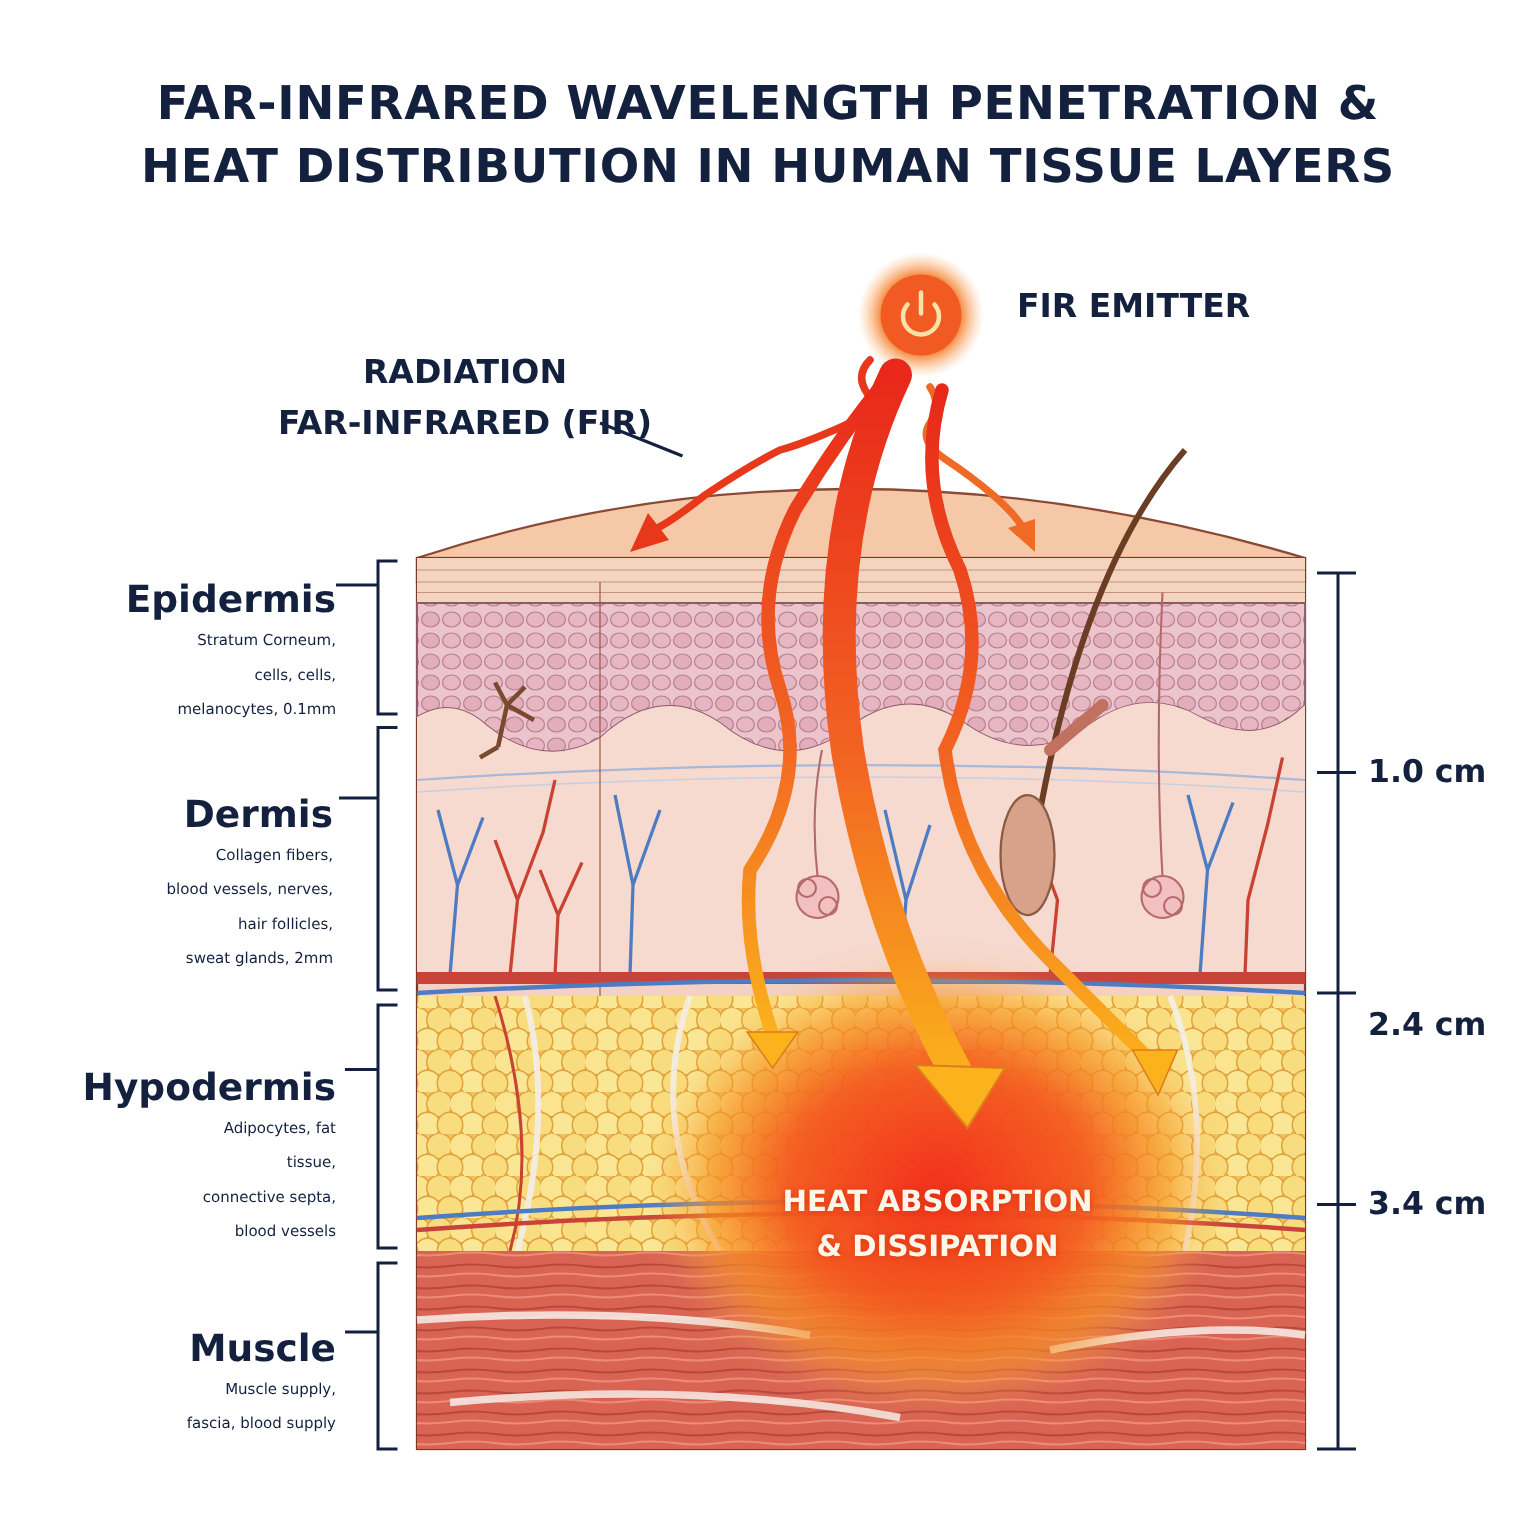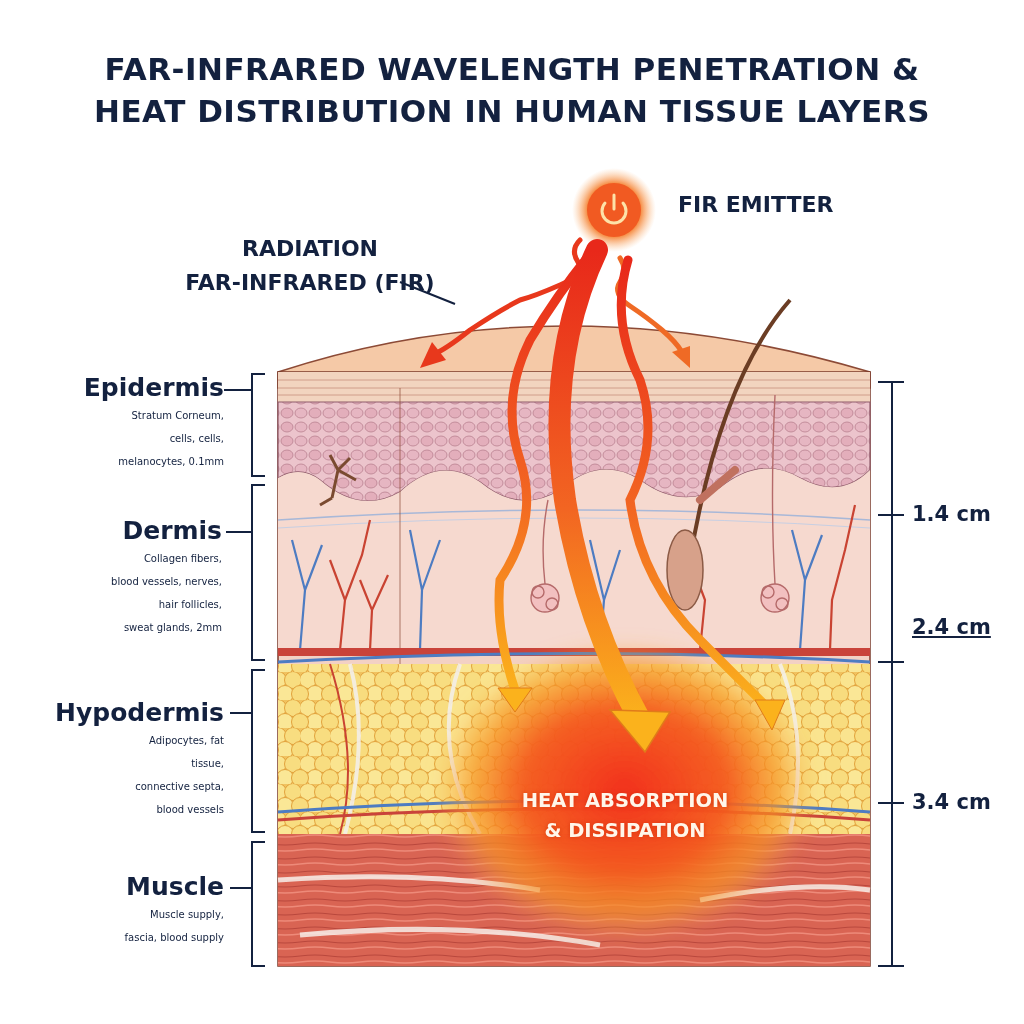--- a/index.html
+++ b/index.html
@@ -6,21 +6,21 @@
   body { width: 1024px; height: 1024px; position: relative; overflow: hidden;
          font-family: "Liberation Sans", "DejaVu Sans", sans-serif; color: #13213f; }
   .title { position: absolute; top: 48px; left: 0; width: 1024px; text-align: center;
            font-family: "DejaVu Sans", sans-serif; font-weight: bold; font-size: 31px; line-height: 42px;
            color: #13213f; letter-spacing: 0.5px; }
   .title div { white-space: nowrap; }
   .callout { position: absolute; font-family: "DejaVu Sans", sans-serif; font-weight: bold; color: #13213f; }
   .emitter-label { left: 678px; top: 192px; font-size: 22px; }
   .fir-label { left: 160px; top: 232px; font-size: 22px; line-height: 34px; text-align: center; width: 300px; }
   .layer-label { position: absolute; right: 800px; text-align: right; white-space: nowrap; }
-  .layer-name { font-family: "DejaVu Sans", sans-serif; font-weight: bold; font-size: 25px; color: #13213f; line-height: 32px; }
+  .layer-name { font-family: "DejaVu Sans", sans-serif; font-weight: bold; font-size: 25px; color: #13213f; line-height: 32px; margin-top: 12px; }
   .layer-desc { font-family: "DejaVu Sans", sans-serif; font-size: 10px; line-height: 23px; color: #13213f; }
   .depth-label { position: absolute; left: 912px; font-family: "DejaVu Sans", sans-serif; font-weight: bold;
                  font-size: 21px; color: #13213f; white-space: nowrap; }
   .heat-label { position: absolute; left: 480px; top: 786px; width: 290px; text-align: center;
                 font-family: "DejaVu Sans", sans-serif; font-weight: bold; font-size: 19.5px; line-height: 30px;
                 color: #fff6ea; text-shadow: 0 0 4px rgba(200,40,0,0.6); }
   svg.diagram { position: absolute; left: 0; top: 0; }
 </style>
 </head>
 <body>
@@ -212,20 +212,20 @@
   <div class="layer-desc">connective septa,</div>
   <div class="layer-desc">blood vessels</div>
 </div>
 
 <div class="layer-label" style="top:871px; right:800px;">
   <div class="layer-name">Muscle</div>
   <div class="layer-desc">Muscle supply,</div>
   <div class="layer-desc">fascia, blood supply</div>
 </div>
 
-<div class="depth-label" style="top:502px;">1.4 cm</div>
-<div class="depth-label" style="top:615px;text-decoration:underline;">2.4 cm</div>
+<div class="depth-label" style="top:502px;">1.0 cm</div>
+<div class="depth-label" style="top:671px;">2.4 cm</div>
 <div class="depth-label" style="top:790px;">3.4 cm</div>
 
 <div class="heat-label">
   <div>HEAT ABSORPTION</div>
   <div>&amp; DISSIPATION</div>
 </div>
 
 </body></html>

